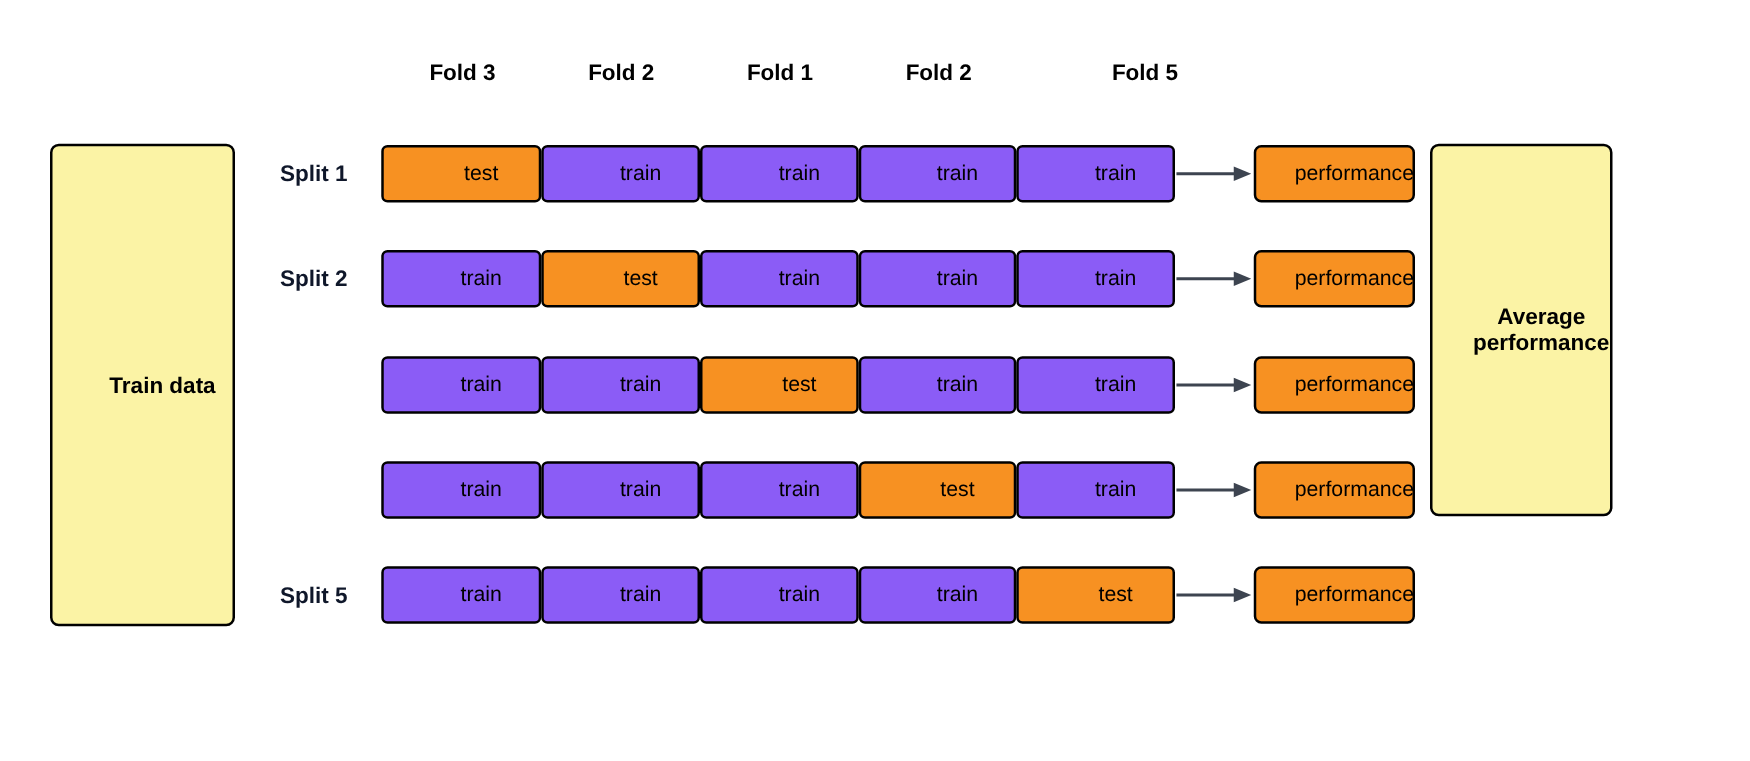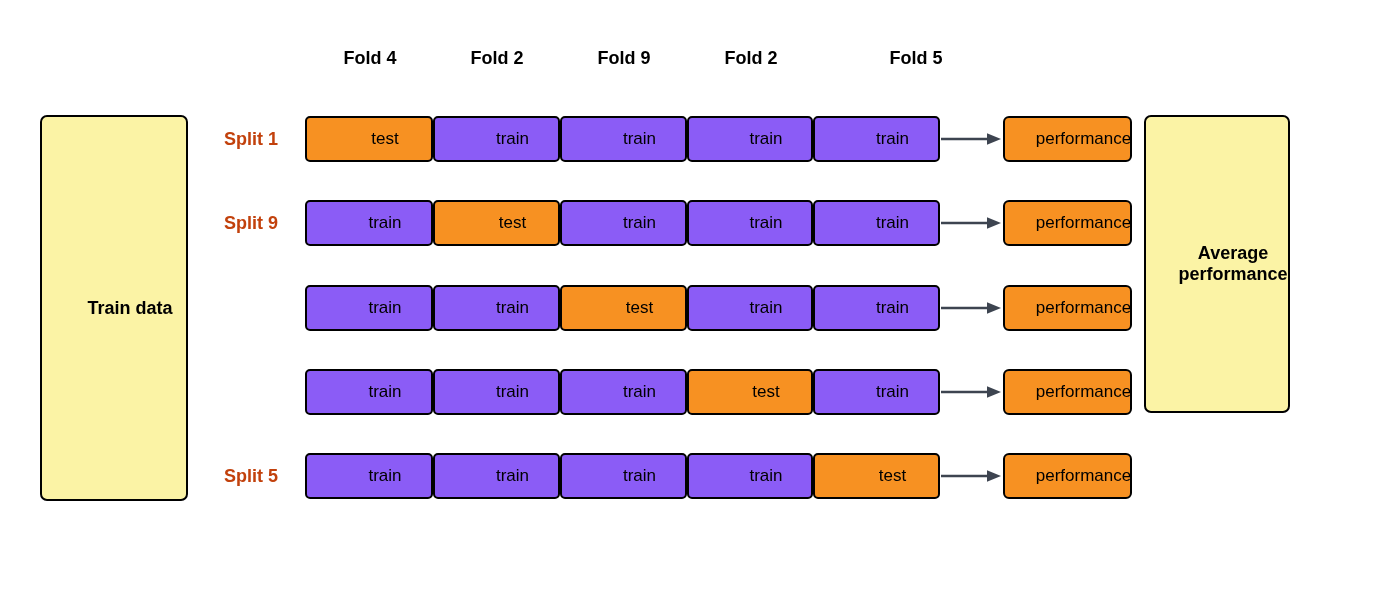--- a/index.html
+++ b/index.html
@@ -86,21 +86,21 @@
     color: #000000;
   }
 
   .split-label {
     position: absolute;
     left: 150px;
     width: 128px;
     text-align: right;
     font-size: 18px;
     font-weight: bold;
-    color: #c2410c;
+    color: #0f172a;
     height: 46px;
     display: flex;
     align-items: center;
     justify-content: flex-end;
   }
 
   
   .connector {
     position: absolute;
     left: 941px;
@@ -116,23 +116,23 @@
     top: 284px;
     width: 62px;
     height: 52px;
   }
 </style>
 </head>
 <body>
 
 <div id="canvas">
 
-  <div class="fold-header" style="left:306px"><span>Fold 4</span></div>
+  <div class="fold-header" style="left:306px"><span>Fold 3</span></div>
   <div class="fold-header" style="left:433px"><span>Fold 2</span></div>
-  <div class="fold-header" style="left:560px"><span>Fold 9</span></div>
+  <div class="fold-header" style="left:560px"><span>Fold 1</span></div>
   <div class="fold-header" style="left:687px"><span>Fold 2</span></div>
   <div class="fold-header" style="left:852px"><span>Fold 5</span></div>
 
   <div class="box data-box train-data-box">
     <span>Train data</span>
   </div>
 
   <div class="split-label" style="top:116px">
       <span>Split 1</span>
     </div>
@@ -153,21 +153,21 @@
     </div>
   <svg class="connector" style="top:132px" viewBox="0 0 62 14">
     <line x1="0" y1="7" x2="48" y2="7" stroke="#3d4450" stroke-width="2.4"></line>
     <path d="M46,1.2 L60,7 L46,12.8 Z" fill="#3d4450"></path>
   </svg>
   <div class="box perf-box" style="left:1003px; top:116px">
       <span>performance</span>
     </div>
 
   <div class="split-label" style="top:200px">
-      <span>Split 9</span>
+      <span>Split 2</span>
     </div>
   <div class="box fold-cell train" style="left:305px; top:200px; width:128px">
       <span>train</span>
     </div>
   <div class="box fold-cell test" style="left:433px; top:200px; width:127px">
       <span>test</span>
     </div>
   <div class="box fold-cell train" style="left:560px; top:200px; width:127px">
       <span>train</span>
     </div>

